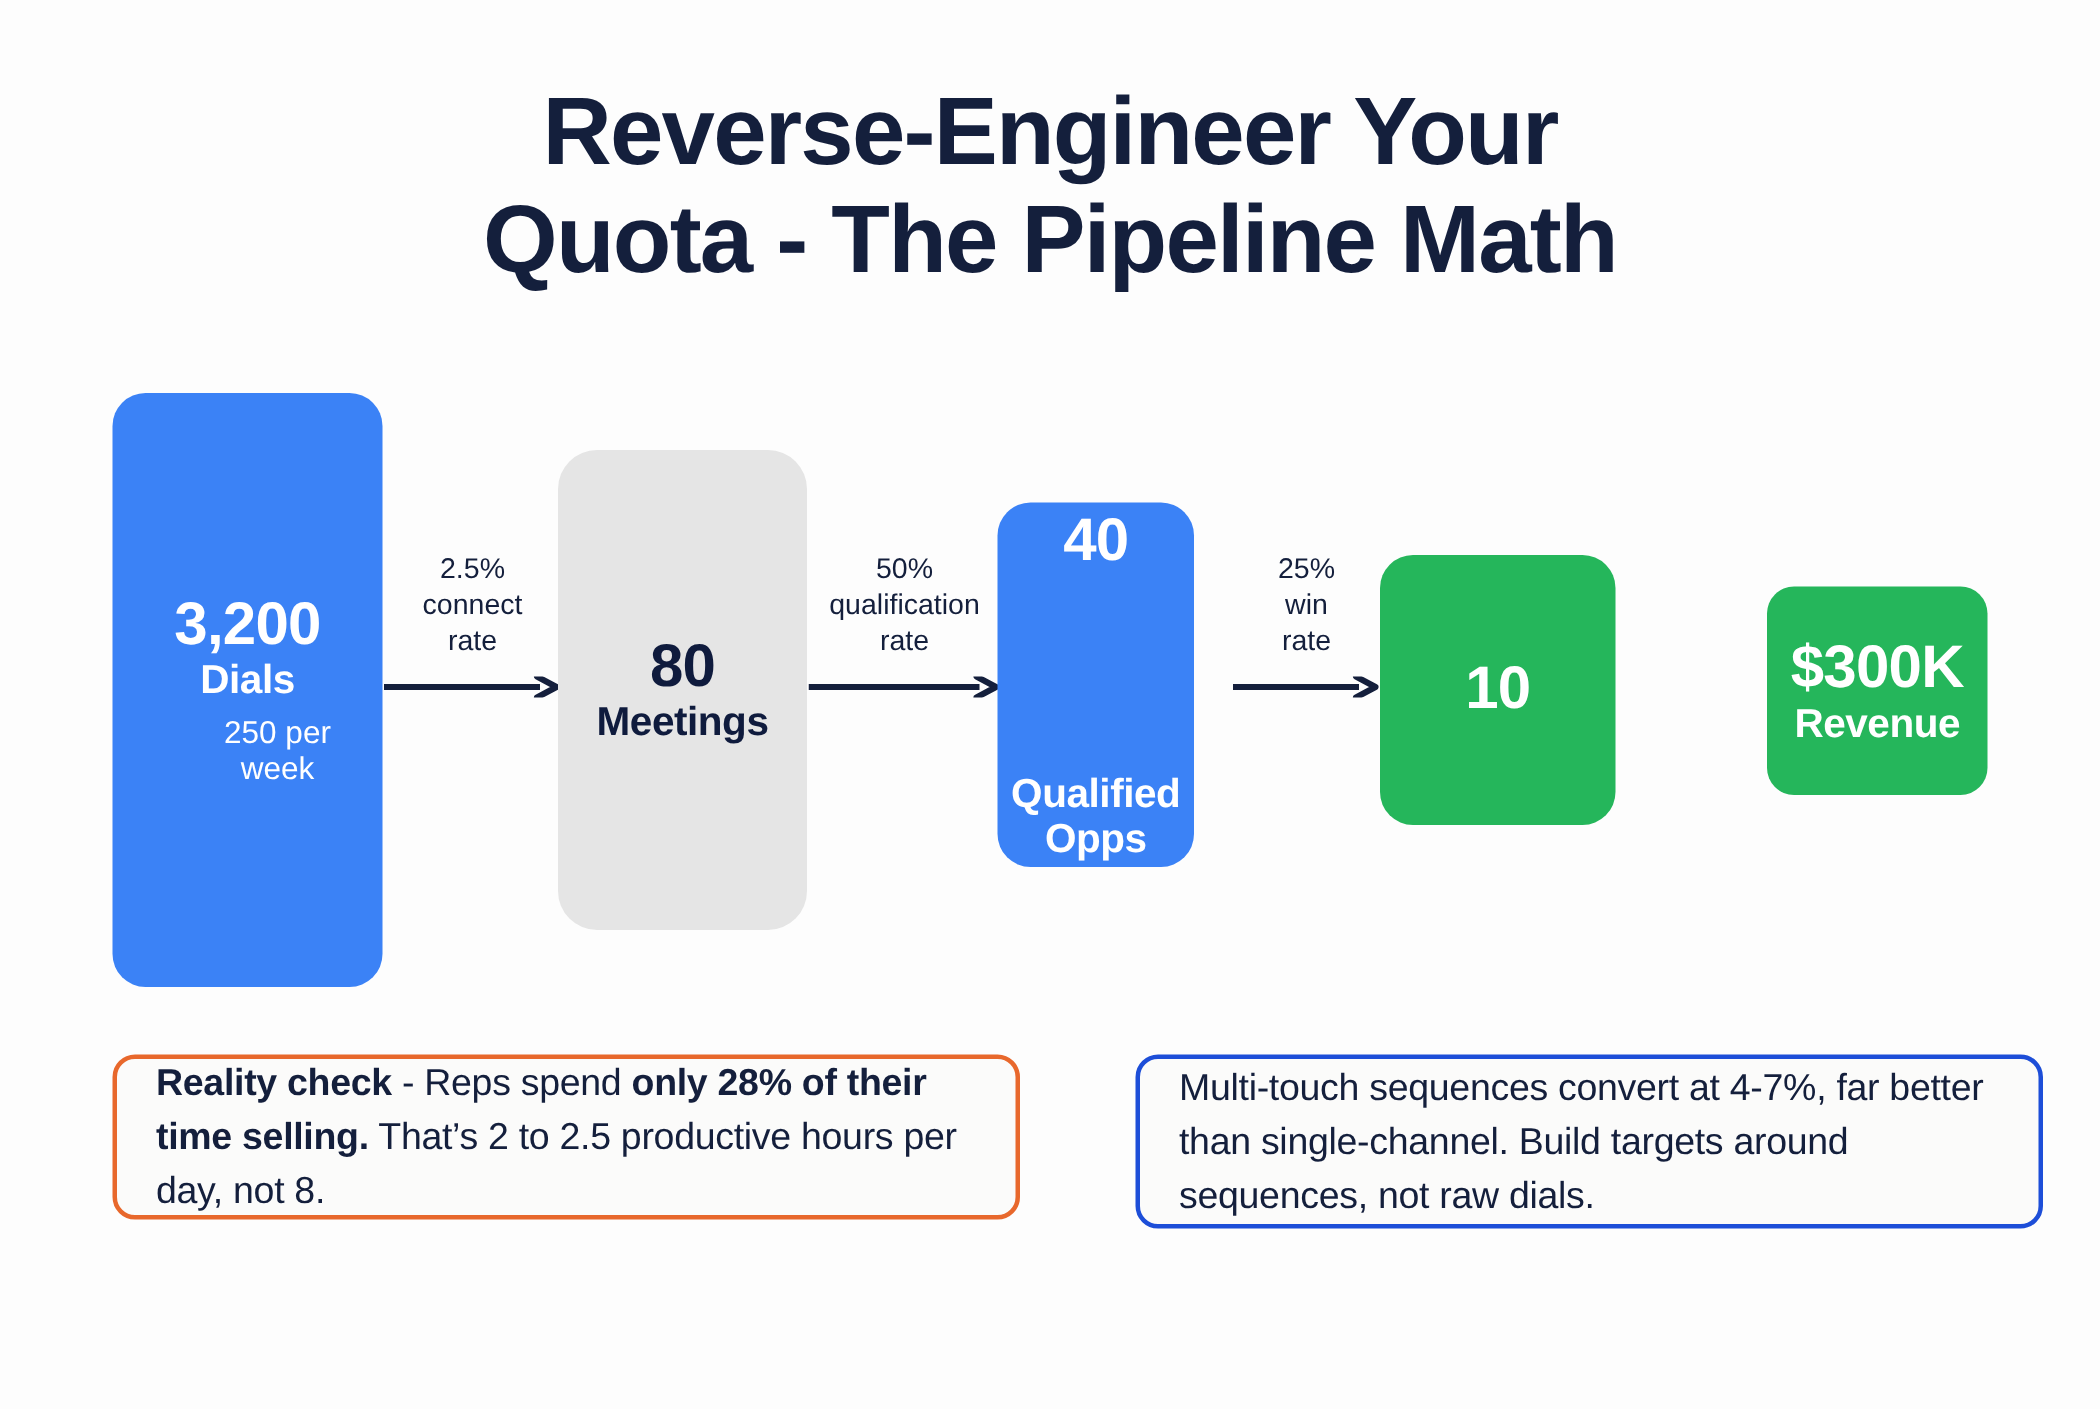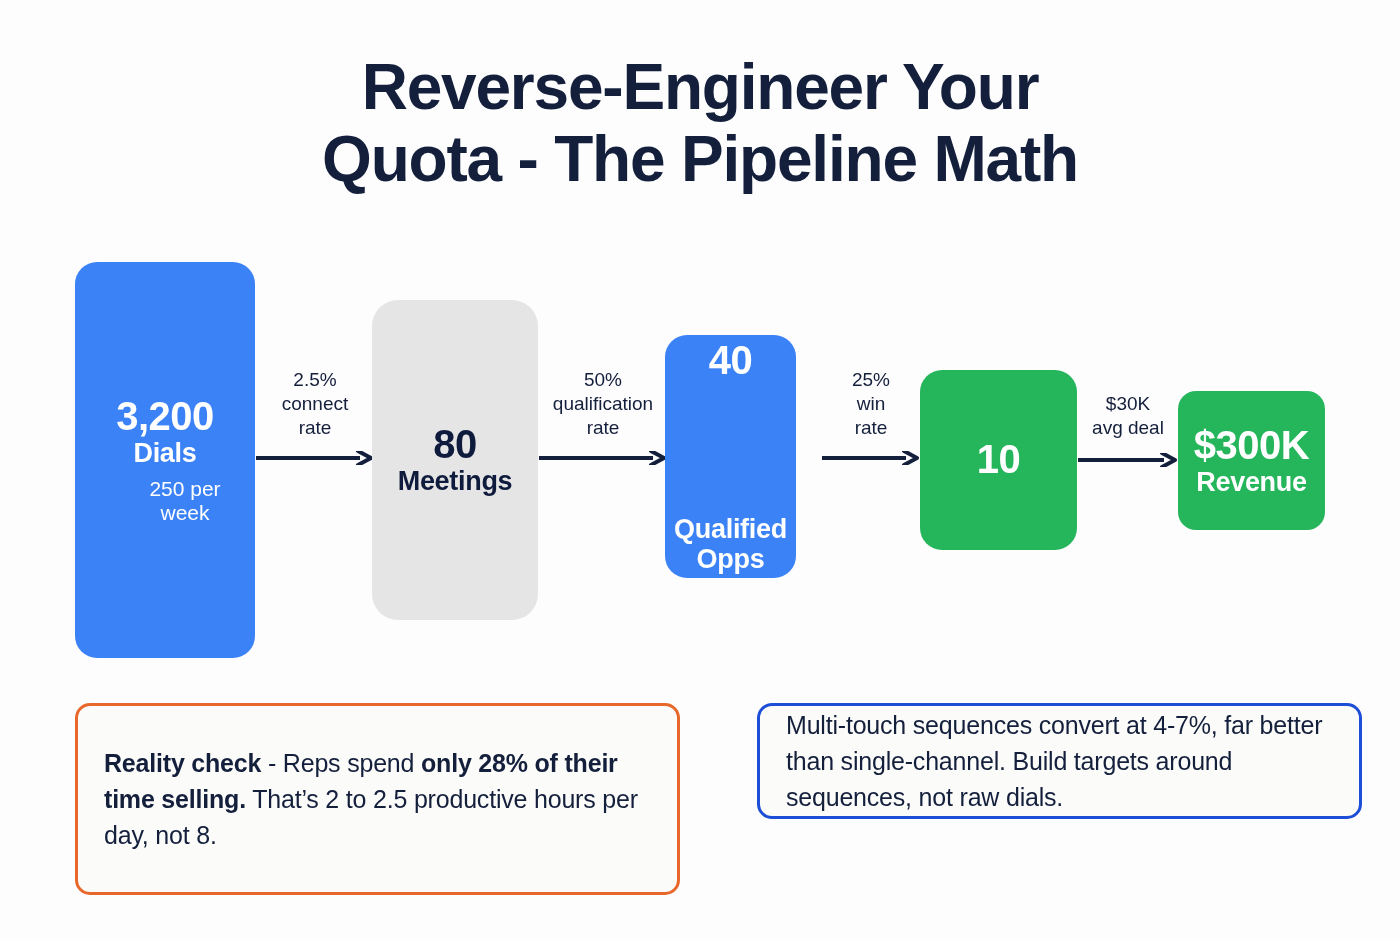--- a/index.html
+++ b/index.html
@@ -120,21 +120,21 @@
     padding: 18px 26px;
   }
   .callout p {
     margin: 0;
     font-size: 25px;
     line-height: 1.45;
     color: #141f3c;
     letter-spacing: -0.2px;
   }
   .callout b { font-weight: 700; }
-  #callout-left  { left: 75px;  top: 703px; width: 605px; height: 192px; border: 3px solid #e8682c; }
+  #callout-left  { left: 75px;  top: 703px; width: 605px; height: 110px; border: 3px solid #e8682c; }
   #callout-right { left: 720px; top: 703px; width: 605px; height: 116px; border: 3px solid #1d4ed8; margin-left: 37px; }
 </style>
 </head>
 <body>
 
 <div id="title">
   <span class="line">Reverse-Engineer Your</span>
   <span class="line">Quota - The Pipeline Math</span>
 </div>
 
@@ -189,30 +189,20 @@
         <line x1="0" y1="7" x2="84" y2="7" stroke="#141f3c" stroke-width="4"></line>
         <polyline points="82,0 95,7 82,14" fill="none" stroke="#141f3c" stroke-width="4" stroke-linecap="round" stroke-linejoin="round"></polyline>
       </svg>
     </div>
   </div>
 
   <div class="stage green" id="stage-3">
     <div class="big">10</div>
   </div>
 
-  <div class="connector" id="conn-3">
-    <div class="clabel">$30K</div>
-    <div class="clabel">avg deal</div>
-    <div class="arrow" style="margin-top:13px;">
-      <svg width="100" height="14" viewBox="0 0 100 14">
-        <line x1="0" y1="7" x2="86" y2="7" stroke="#141f3c" stroke-width="4"></line>
-        <polyline points="84,0 97,7 84,14" fill="none" stroke="#141f3c" stroke-width="4" stroke-linecap="round" stroke-linejoin="round"></polyline>
-      </svg>
-    </div>
-  </div>
 
   <div class="stage green" id="stage-4">
     <div class="big">$300K</div>
     <div class="lbl">Revenue</div>
   </div>
 </div>
 
 <div class="callout" id="callout-left">
   <p><b>Reality check</b><span> - Reps spend </span><b>only 28% of their time selling.</b><span> That’s 2 to 2.5 productive hours per day, not 8.</span></p>
 </div>

